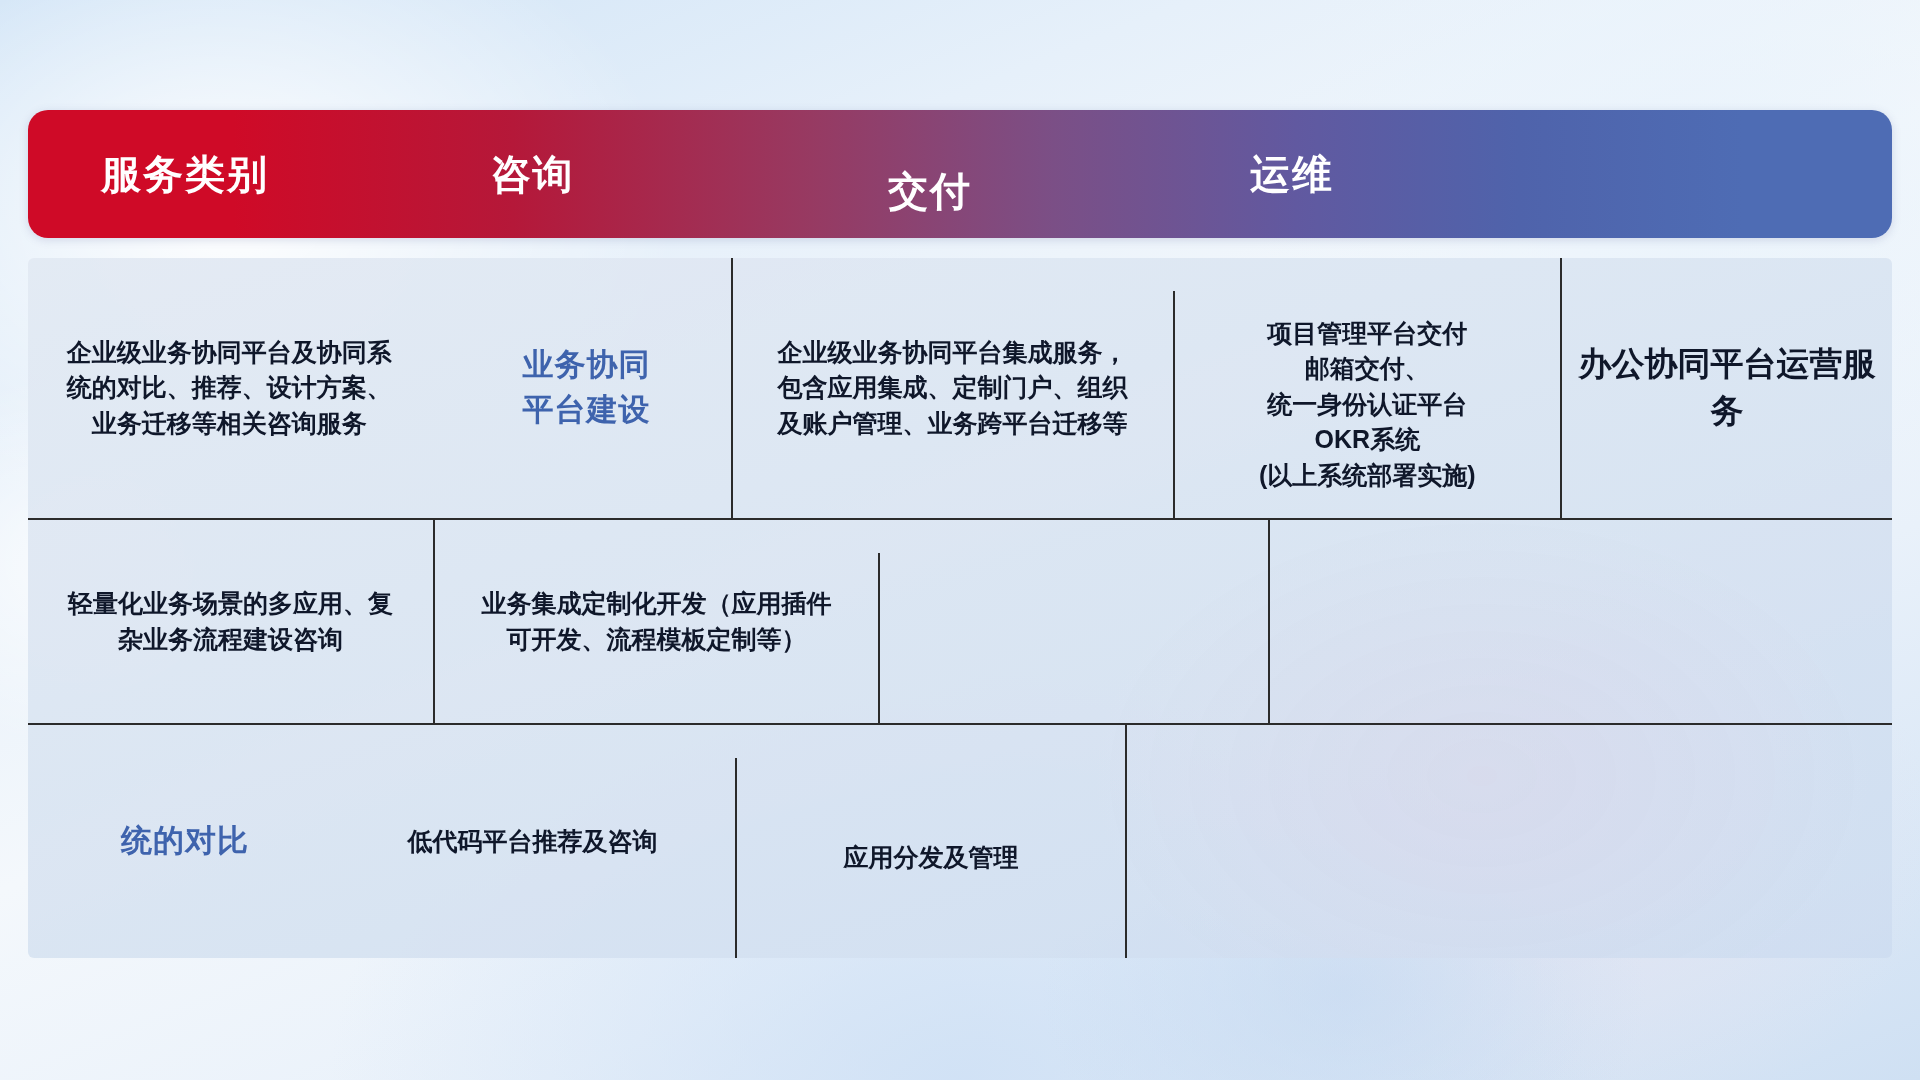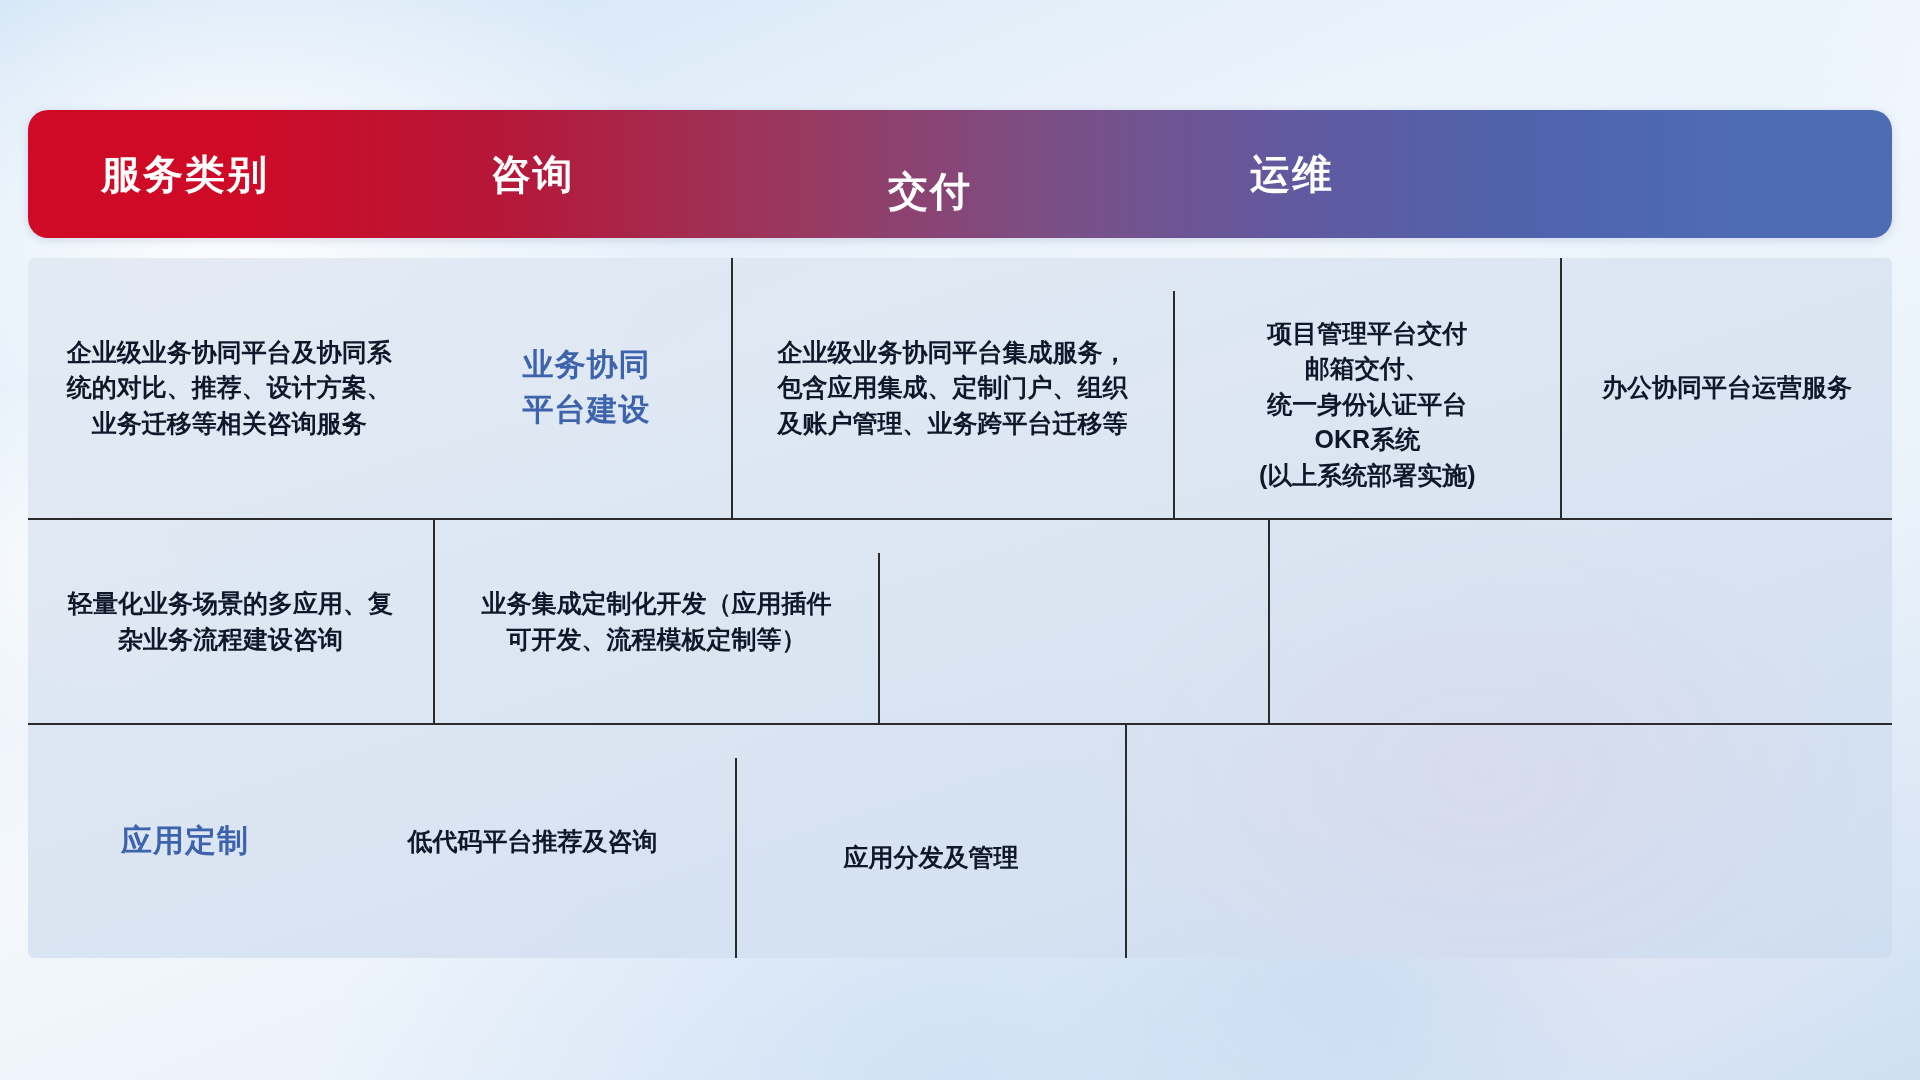--- a/index.html
+++ b/index.html
@@ -130,21 +130,21 @@
 
   .cat-cell {
     color: #3e63ad;
     font-weight: bold;
     font-size: 31px;
     line-height: 1.45;
     letter-spacing: 1px;
   }
   .cat-narrow { font-size: 30px; }
 
-  .cell-ops { font-size: 25px; }
+  .cell-ops { font-size: 33px; }
 </style>
 </head>
 <body>
 
 <div id="backdrop"></div>
 
 <div id="table-container">
 
   <div id="table-body-panel"></div>
 
@@ -177,20 +177,20 @@
     <div class="body-row r2">
       <div class="body-cell c2">轻量化业务场景的多应用、复
 杂业务流程建设咨询</div>
       <div class="body-cell c3 div-left">业务集成定制化开发（应用插件
 可开发、流程模板定制等）</div>
       <div class="body-cell c4 div-left"></div>
       <div class="body-cell c5 div-left"></div>
     </div>
 
     <div class="body-row r3">
-      <div class="body-cell cat-cell c1">应用定制</div>
+      <div class="body-cell cat-cell c1">统的对比</div>
       <div class="body-cell c2">低代码平台推荐及咨询</div>
       <div class="body-cell c4 div-left">应用分发及管理</div>
       <div class="body-cell c5 div-left"></div>
     </div>
 
   </div>
 </div>
 
 </body></html>

